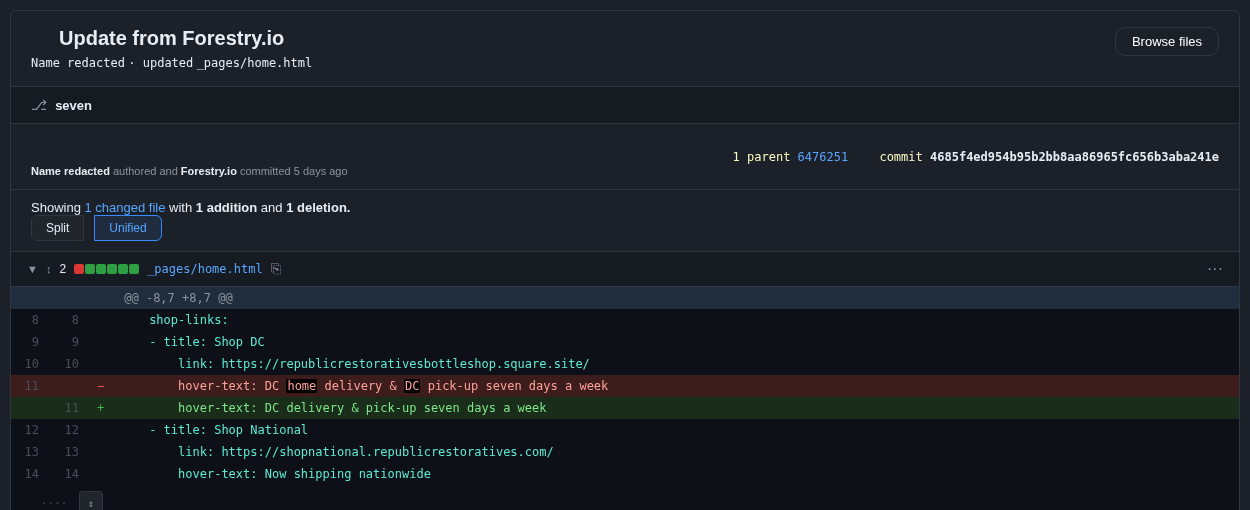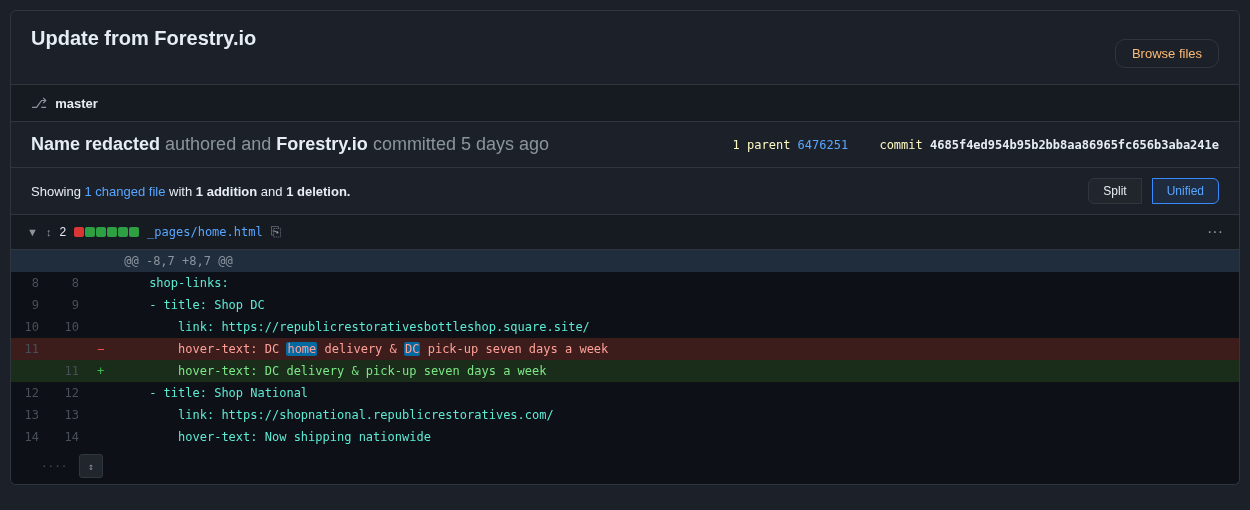--- a/index.html
+++ b/index.html
@@ -34,26 +34,25 @@
       margin-top: 6px;
     }
     .commit-subtitle span {
       color: #e6edf3;
       font-family: 'SFMono-Regular', Consolas, monospace;
     }
     .browse-files-btn {
       background: transparent;
       border: 1px solid #30363d;
       border-radius: 10px;
-      color: #fdba74;
+      color: #ffffff;
       padding: 6px 16px;
       font-size: 13px;
       cursor: pointer;
       white-space: nowrap;
-      margin-top: 12px;
     }
     .branch-bar {
       background: #161b22;
       border: 1px solid #30363d;
       border-top: none;
       padding: 10px 20px;
       display: flex;
       align-items: center;
       gap: 8px;
       margin: 0 10px;
@@ -70,22 +69,23 @@
       background: #1c2129;
       border: 1px solid #30363d;
       border-top: none;
       padding: 12px 20px;
       display: flex;
       align-items: center;
       justify-content: space-between;
       margin: 0 10px;
     }
     .commit-authors {
-      font-size: 18px;
-      color: #8b949e;
+      font-size: 11px;
+      color: #8b949e;
+      margin-top: 29px;
     }
     .commit-authors strong {
       color: #e6edf3;
     }
     .commit-hash-info {
       font-size: 12px;
       color: #8b949e;
       font-family: 'SFMono-Regular', Consolas, monospace;
     }
     .commit-hash-info span.label {
@@ -97,24 +97,24 @@
     .commit-hash-info span.full-hash {
       color: #e6edf3;
       font-weight: bold;
     }
     .file-stats-bar {
       background: #1c2129;
       border: 1px solid #30363d;
       border-top: none;
       padding: 10px 20px;
       display: flex;
-      align-items: center;
       justify-content: space-between;
       margin: 0 10px;
       border-radius: 0;
+      flex-direction: column;
     }
     .file-stats-text {
       font-size: 13px;
       color: #e6edf3;
     }
     .file-stats-text a {
       color: #58a6ff;
       text-decoration: none;
     }
     .file-stats-text strong {
@@ -252,21 +252,21 @@
     .diff-row.del .diff-content { color: #ffa198; }
     .diff-row.add {
       background: #1a2d1a;
     }
     .diff-row.add .diff-sign { color: #3fb950; }
     .diff-row.add .diff-content { color: #7ee787; }
     .diff-row.context {
       background: #0d1117;
     }
     .highlight-del {
-      background: #0369a1;
+      background: #000000;
       border-radius: 2px;
       padding: 0 1px;
     }
     .expand-row {
       background: #0d1117;
     }
     .expand-row td {
       padding: 4px 0;
       text-align: center;
     }
@@ -288,27 +288,34 @@
       font-size: 11px;
       font-family: 'SFMono-Regular', Consolas, monospace;
     }
   </style>
 </head>
 <body>
 
 <div class="commit-header">
   <div>
     <div class="commit-title">Update from Forestry.io</div>
+    <div class="commit-subtitle">
+      <span>Name redacted</span>
+      <span> · </span>
+      <span>updated</span>
+      <span> </span>
+      <span style="font-family: 'SFMono-Regular', Consolas, monospace; color: #e6edf3;">_pages/home.html</span>
+    </div>
   </div>
   <button class="browse-files-btn">Browse files</button>
 </div>
 
 <div class="branch-bar">
   <span class="branch-icon">⎇</span>
-  <span class="branch-name">master</span>
+  <span class="branch-name">seven</span>
 </div>
 
 <div class="commit-meta">
   <div class="commit-authors">
     <strong>Name redacted</strong>
     <span> authored and </span>
     <strong>Forestry.io</strong>
     <span> committed </span>
     <span>5 days ago</span>
   </div>

